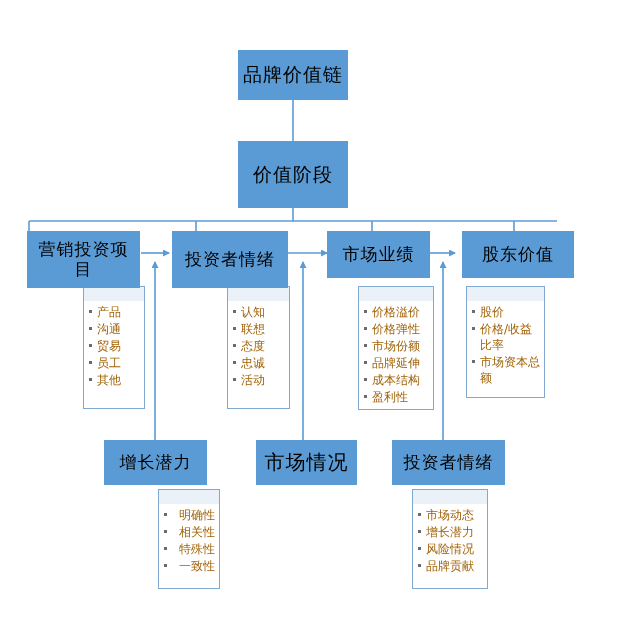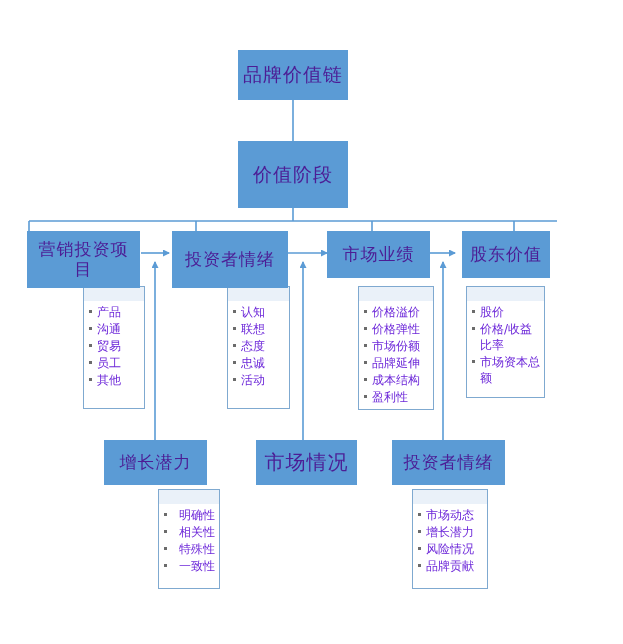--- a/index.html
+++ b/index.html
@@ -30,21 +30,21 @@
     height: 644px;
     z-index: 1;
     pointer-events: none;
   }
 
   
   .hdr {
     position: absolute;
     z-index: 3;
     background: #5B9BD5;
-    color: #4c1d95;
+    color: #000000;
     display: flex;
     align-items: center;
     justify-content: center;
     text-align: center;
     line-height: 1.15;
     box-sizing: border-box;
     padding: 2px 4px;
     font-weight: 400;
     letter-spacing: 1px;
   }
@@ -62,21 +62,21 @@
     height: 14px;
     background: #EAF1F9;
     width: 100%;
   }
   .lst ul {
     list-style: none;
     margin: 0;
     padding: 3px 4px 2px 5px;
   }
   .lst li {
-    color: #6d28d9;
+    color: #a16207;
     font-size: 12px;
     line-height: 16px;
     margin: 0 0 1px 0;
     position: relative;
     padding-left: 8px;
     word-break: break-all;
   }
   .lst li::before {
     content: "";
     position: absolute;
@@ -164,21 +164,21 @@
     <ul>
       <li>价格溢价</li>
       <li>价格弹性</li>
       <li>市场份额</li>
       <li>品牌延伸</li>
       <li>成本结构</li>
       <li>盈利性</li>
     </ul>
   </div>
 
-  <div class="hdr" style="left:462px; top:231px; width:88px; height:47px; font-size:17px;">
+  <div class="hdr" style="left:462px; top:231px; width:112px; height:47px; font-size:17px;">
     <span>股东价值</span>
   </div>
   <div class="lst" style="left:466px; top:286px; width:79px; height:112px;">
     <div class="band"></div>
     <ul>
       <li>股价</li>
       <li>价格/收益比率</li>
       <li>市场资本总额</li>
     </ul>
   </div>

